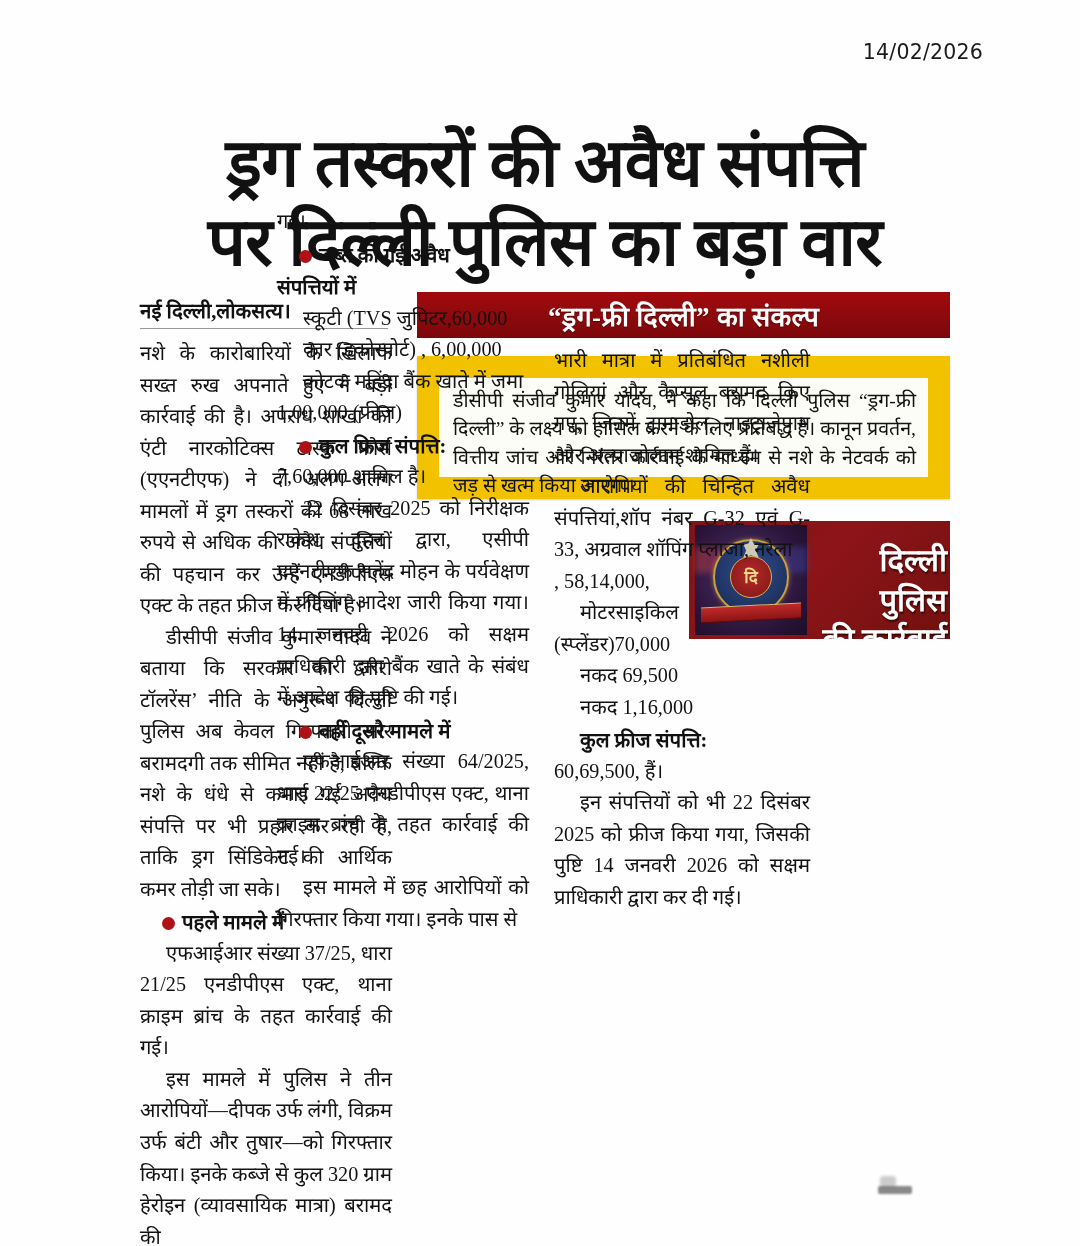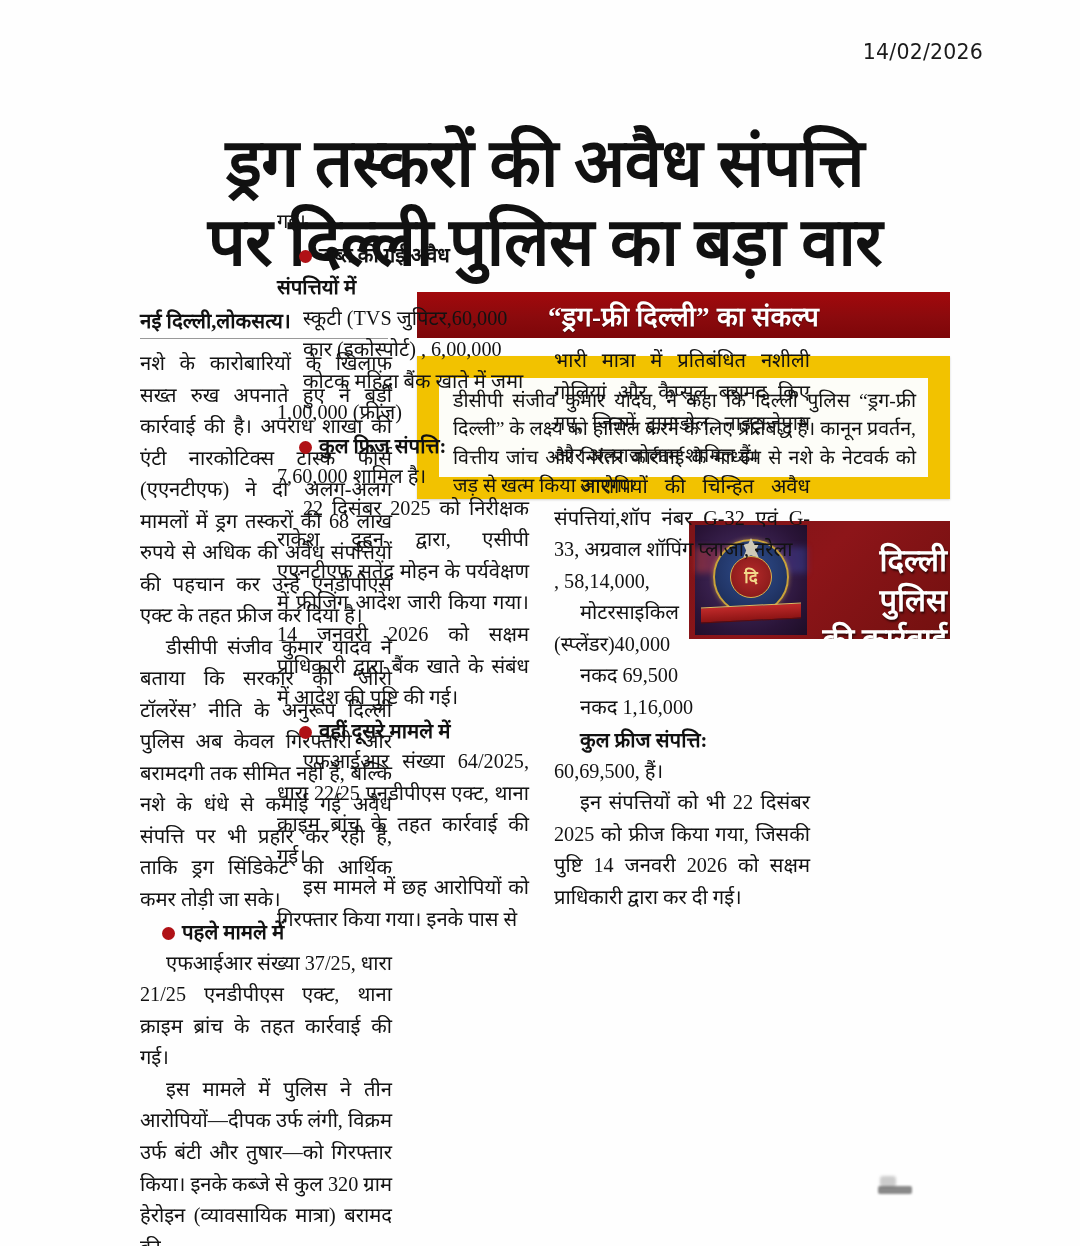--- a/index.html
+++ b/index.html
@@ -45,21 +45,21 @@
     font-size: 67px;
     line-height: 1.18;
     color: #111111;
     letter-spacing: -0.5px;
     white-space: nowrap;
   }
 
   
   .columns {
     position: absolute;
-    top: 306px;
+    top: 296px;
     left: 140px;
     width: 810px;
     height: 880px;
   }
 
   .col {
     position: absolute;
     top: 0;
     width: 252px;
   }
@@ -355,21 +355,21 @@
       <p class="indent">इस मामले में छह आरोपियों को गिरफ्तार किया गया। इनके पास से</p>
     </div>
   </div>
 
   <div class="col-3-body">
     <div class="body-text">
       <p>भारी मात्रा में प्रतिबंधित नशीली गोलियां और कैप्सूल बरामद किए गए, जिनमें ट्रामाडोल, नाइट्राजेपाम और अल्प्राजोलाम शामिल हैं।</p>
       <p class="indent">आरोपियों की चिन्हित अवैध संपत्तियां,शॉप नंबर G-32 एवं G-33, अग्रवाल शॉपिंग प्लाजा, नरेला</p>
       <p class="no-indent">, 58,14,000,</p>
       <p class="money-line">मोटरसाइकिल</p>
-      <p class="no-indent">(स्प्लेंडर)40,000</p>
+      <p class="no-indent">(स्प्लेंडर)70,000</p>
       <p class="money-line">नकद 69,500</p>
       <p class="money-line">नकद 1,16,000</p>
       <p class="sub-head" style="text-indent:26px">कुल फ्रीज संपत्ति:</p>
       <p class="no-indent">60,69,500, हैं।</p>
       <p class="indent">इन संपत्तियों को भी 22 दिसंबर 2025 को फ्रीज किया गया, जिसकी पुष्टि 14 जनवरी 2026 को सक्षम प्राधिकारी द्वारा कर दी गई।</p>
     </div>
   </div>
 
   <div class="smudge2"></div>
   <div class="smudge"></div>

